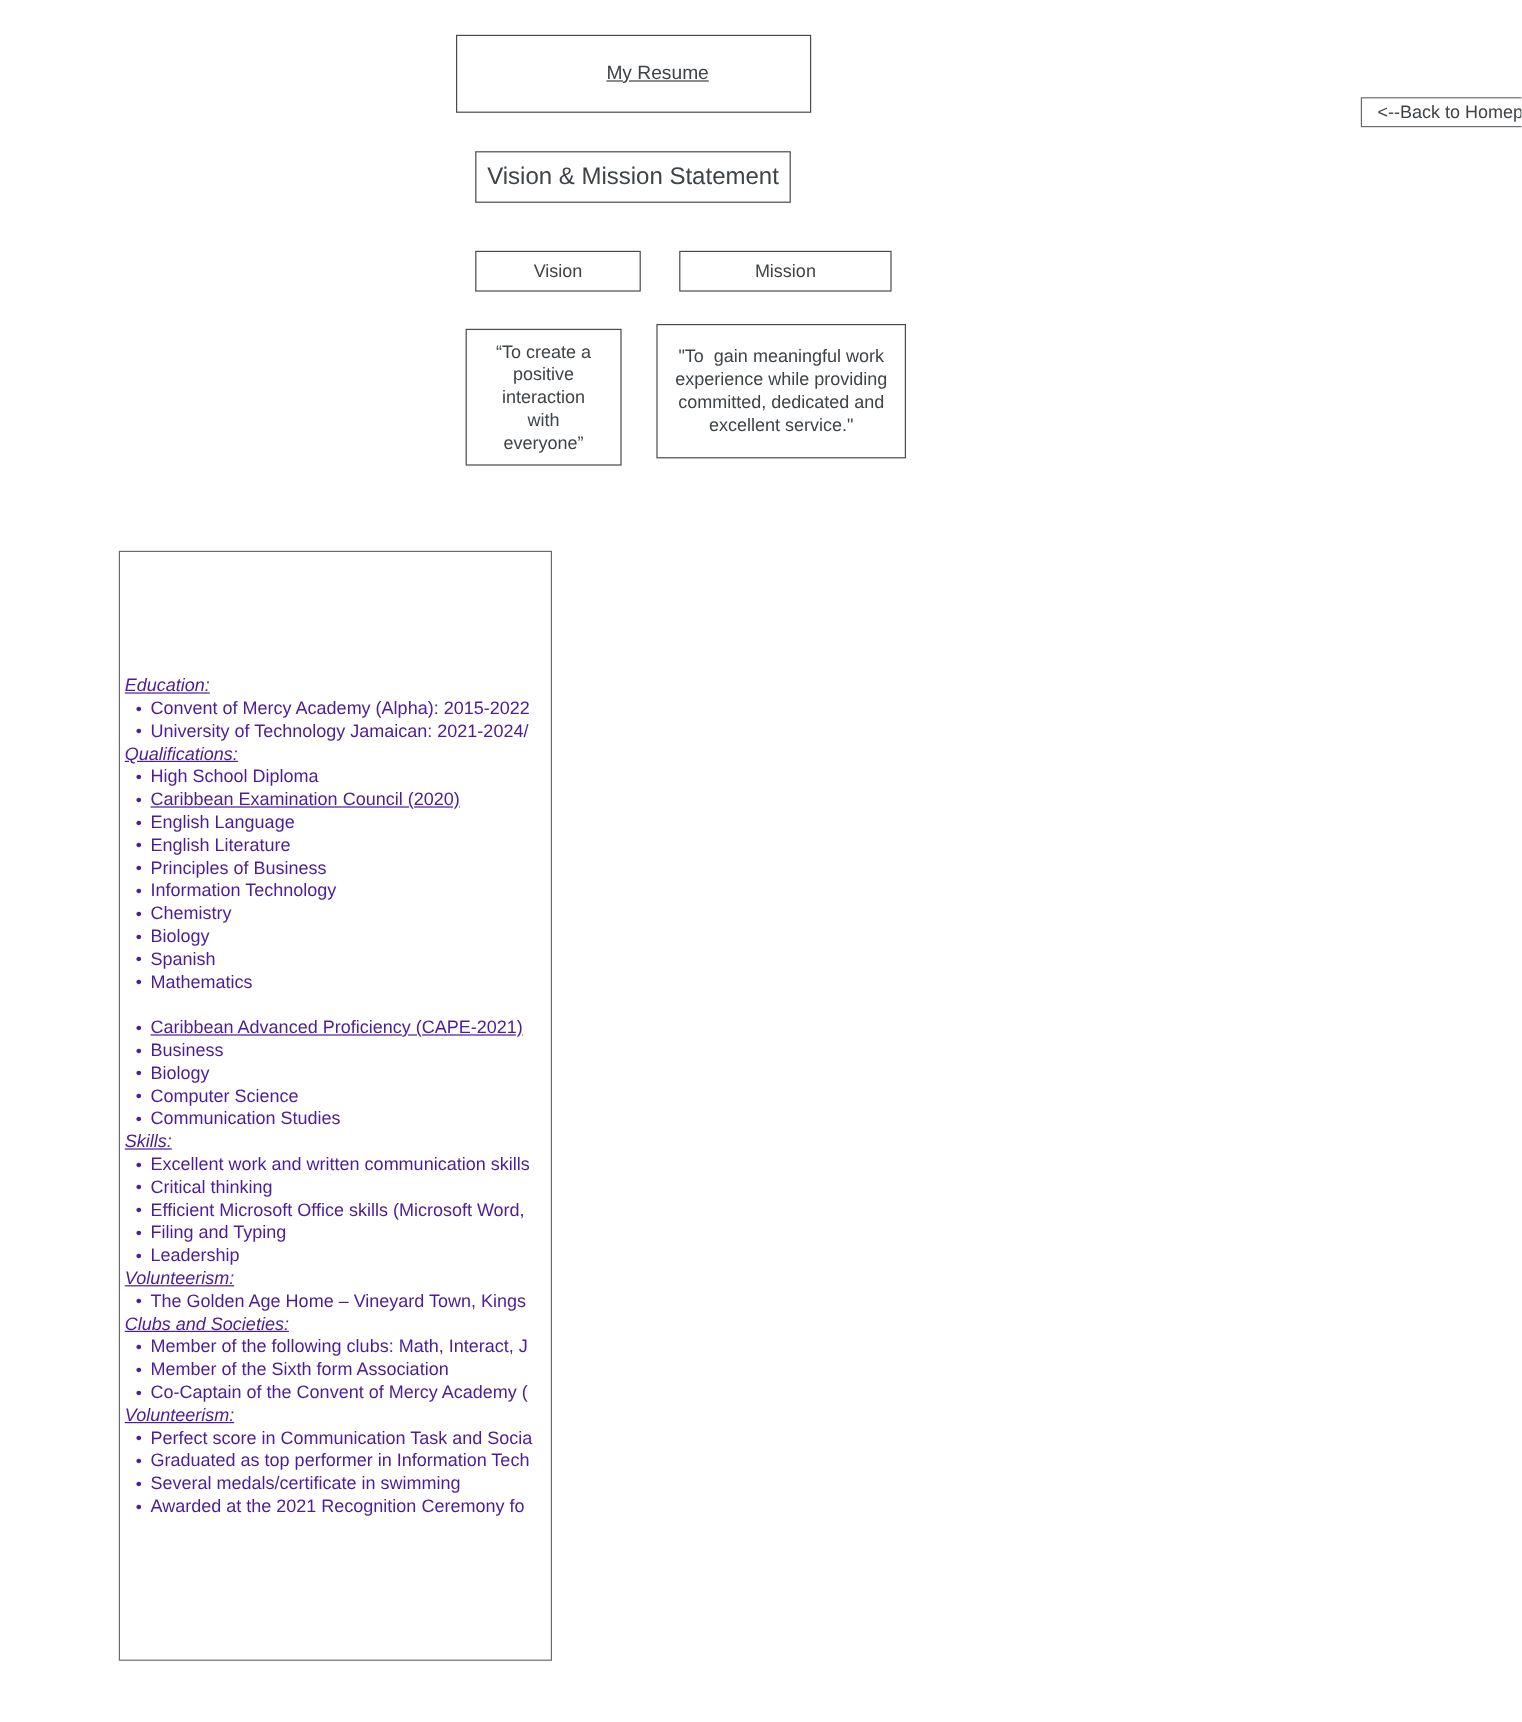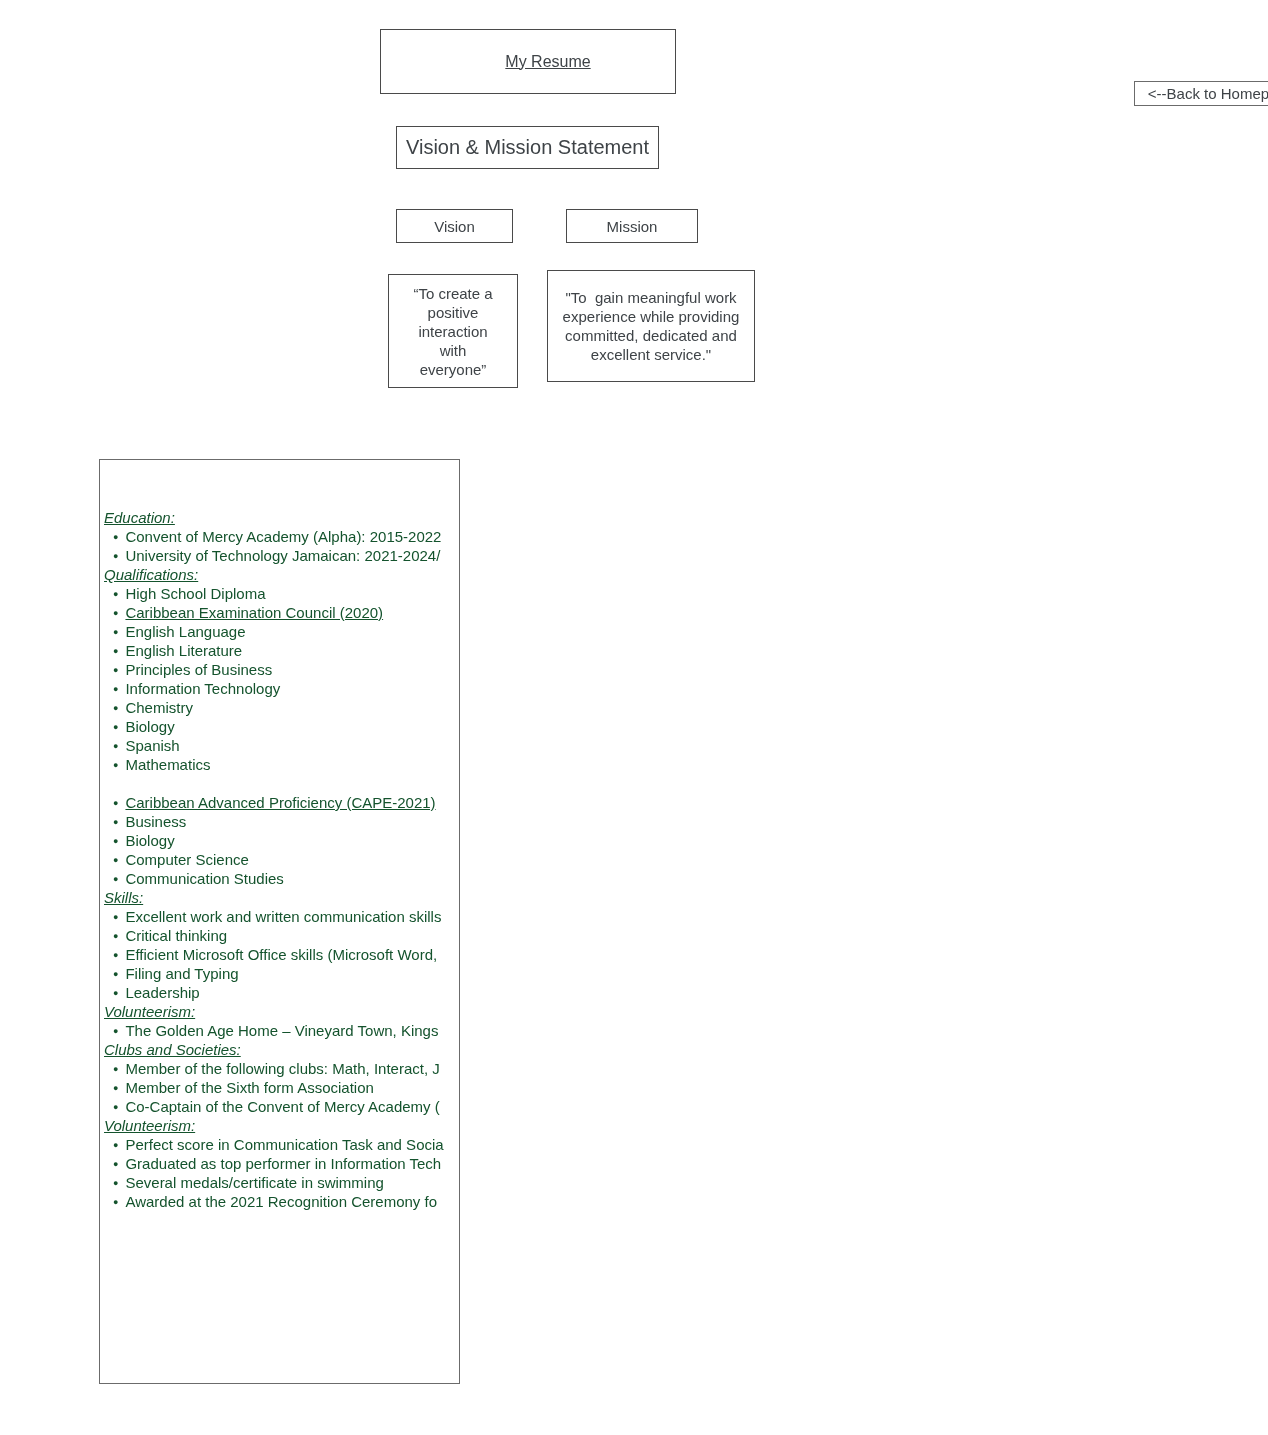--- a/index.html
+++ b/index.html
@@ -19,40 +19,40 @@
     text-align:center;
     color:#3e4347;
   }
   .title-box { left:380px; top:29px; width:296px; height:65px; font-size:16px; }
   .title-box a, .resume-link { color:#3e4347; text-decoration:underline; cursor:pointer;margin-left:40px; }
   .back-btn {
     left:1134px; top:81px; width:174px; height:25px;
     font-size:15px; cursor:pointer; border:1px solid #6b6b6b;
   }
   .vm-header { left:396px; top:126px; width:263px; height:43px; font-size:20px; }
-  .vision-label { left:396px; top:209px; width:117px; height:34px; font-size:15px; }
-  .mission-label { left:566px; top:209px; width:132px; height:34px; font-size:15px; }
+  .vision-label { left:396px; top:209px; width:138px; height:34px; font-size:15px; }
+  .mission-label { left:566px; top:209px; width:177px; height:34px; font-size:15px; }
   .vision-quote {
     left:388px; top:274px; width:130px; height:114px;
     font-size:15px; line-height:19px; padding:20px;
   }
   .mission-quote {
     left:547px; top:270px; width:208px; height:112px;
     font-size:15px; line-height:19px; padding:4px;
     white-space:pre-wrap;
   }
   .resume-box {
     position:absolute;
     left:99px; top:459px; width:361px; height:925px;
     background:#ffffff;
     border:1px solid #6b6b6b;
     overflow:hidden;
-    padding:48px 0 0 4px;
+    padding:102px 0 0 4px;
     font-size:15px; line-height:19px;
-    color:#14532d;
+    color:#4c1d95;
   }
   .rline { height:19px; line-height:19px; white-space:nowrap; overflow:visible; }
   .rline .hd { font-style:italic; text-decoration:underline; }
   .rline .blt {
     display:inline-block;
     margin-left:9px; margin-right:7px;
     font-size:9px; vertical-align:2px;
   }
   .rline .ul { text-decoration:underline; }
 </style>

